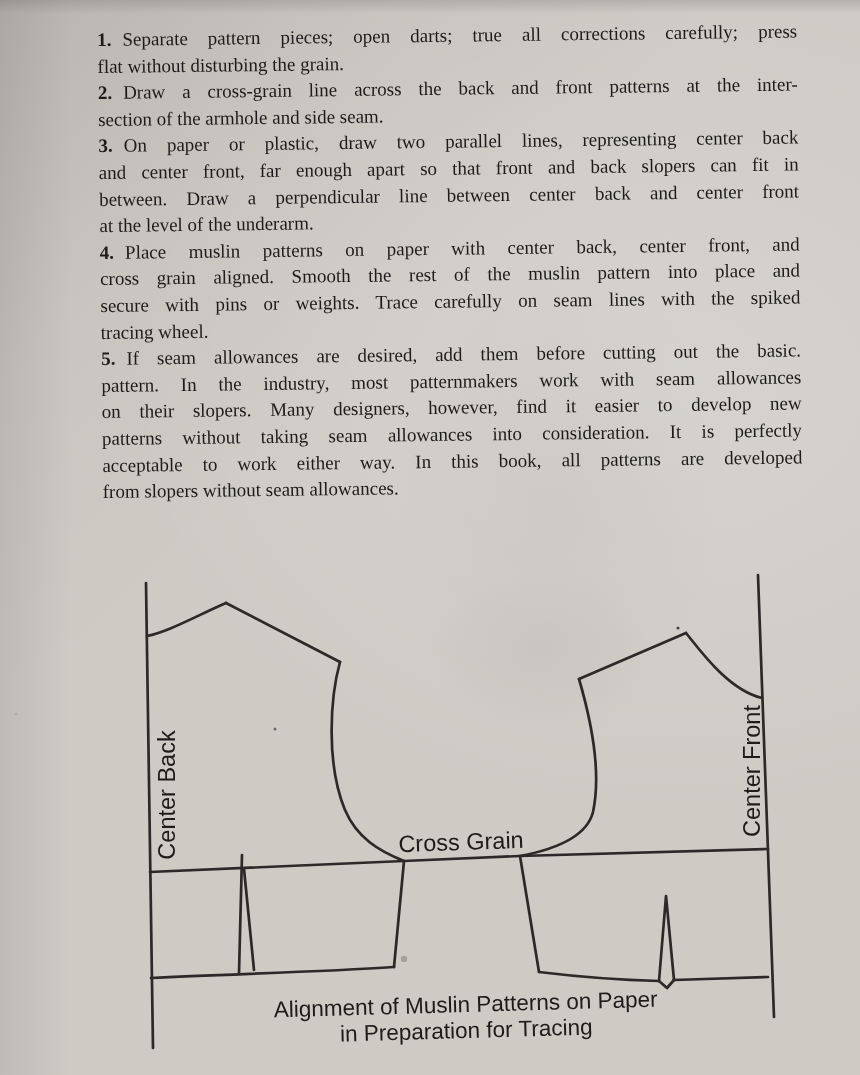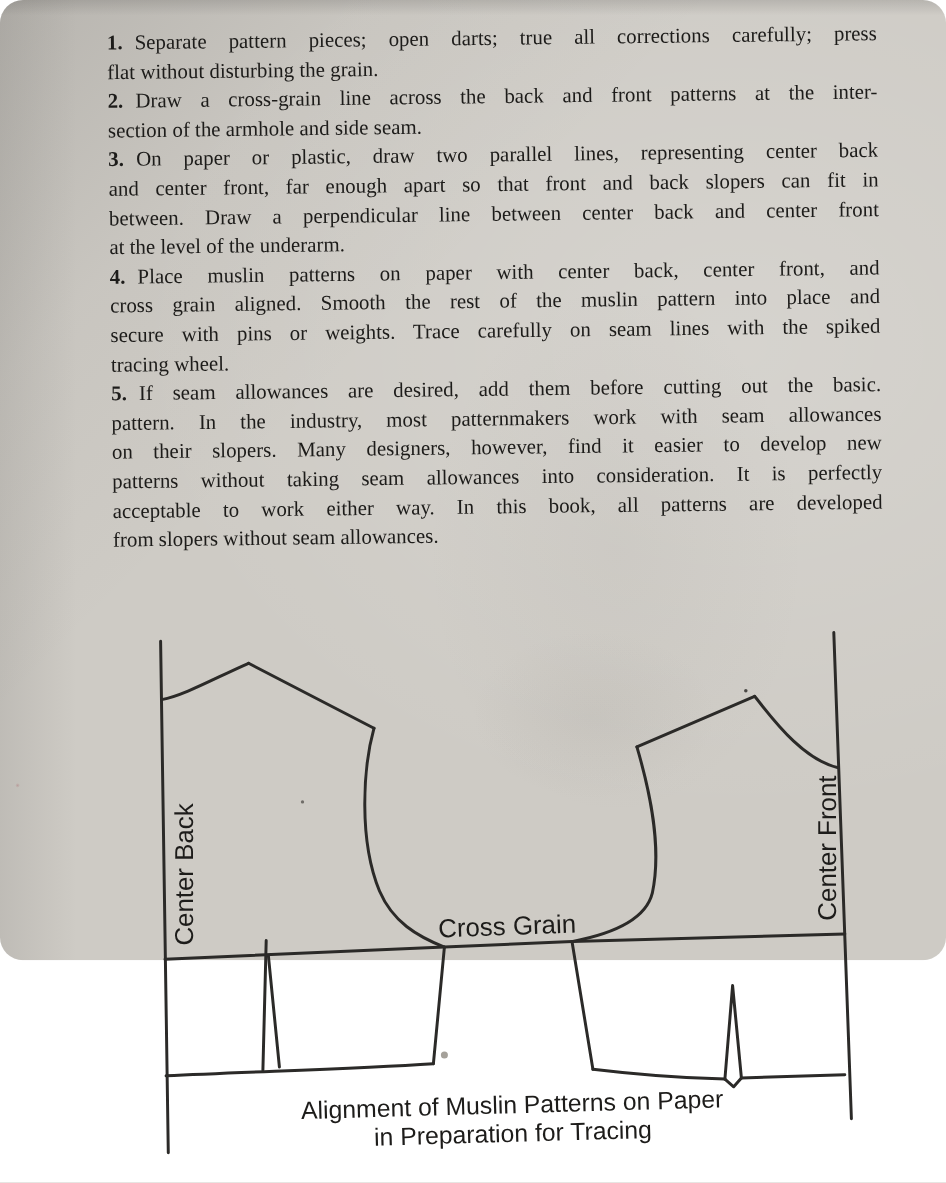--- a/index.html
+++ b/index.html
@@ -3,32 +3,31 @@
 <meta charset="utf-8">
 <style>
   html, body {
     margin: 0; padding: 0;
     width: 860px; height: 1075px;
     overflow: hidden;
     font-family: "Liberation Serif", serif;
   }
   .page {
     position: relative;
-    width: 860px; height: 873px;
+    width: 860px; height: 1075px;
     background:
       radial-gradient(3px 3px at 16px 714px, rgba(176,128,128,0.55), rgba(176,128,128,0) 70%),
       radial-gradient(160px 110px at 540px 650px, rgba(118,112,104,0.07), rgba(118,112,104,0) 70%),
       radial-gradient(240px 340px at 560px 500px, rgba(120,115,108,0.06), rgba(120,115,108,0) 72%),
       radial-gradient(900px 700px at 78% 36%, rgba(255,255,255,0.16), rgba(255,255,255,0) 62%),
       linear-gradient(180deg, rgba(88,86,83,0.22) 0px, rgba(88,86,83,0) 14px),
       linear-gradient(90deg, rgba(88,86,83,0.13) 0px, rgba(88,86,83,0) 70px),
       linear-gradient(135deg, rgba(62,60,57,0.16) 0%, rgba(62,60,57,0.04) 20%, rgba(62,60,57,0) 38%),
       var(--paper, #cecbc5);
     color: var(--ink, #1d1c1a);
-    border-radius: 21px;
   }
   
   .instructions {
     position: absolute;
     left: 97px; top: 27px;
     width: 700px;
     transform: rotate(-0.7deg);
     transform-origin: 0 0;
     font-size: 19px;
     line-height: 26.6px;

